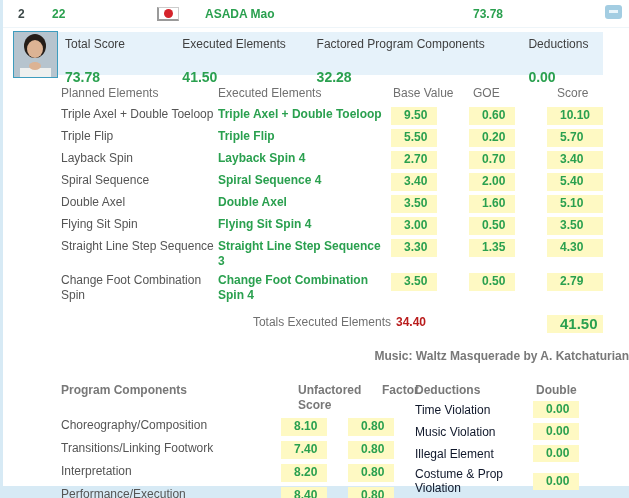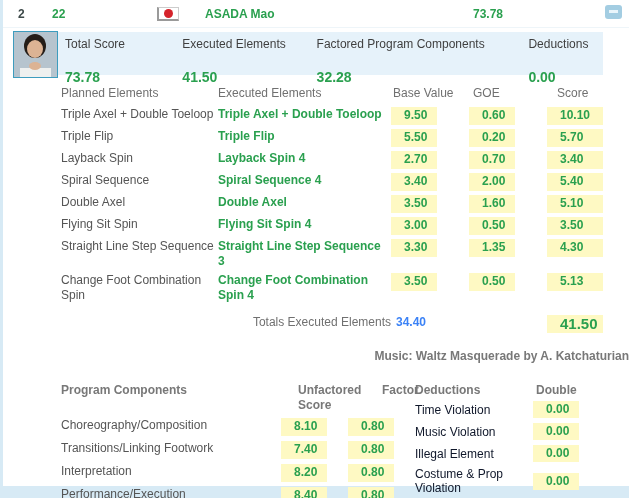--- a/index.html
+++ b/index.html
@@ -77,21 +77,21 @@
   .ehead .h-score{ padding-left:10px; }
   .planned  { color:#555; }
   .executed { color:#2aa04f; font-weight:bold; padding-right:6px; }
   .pill {
     display:inline-block; background:#fef9c3; color:#2aa04f; font-weight:bold;
     padding:1px 5px 2px 13px; min-width:46px;
   }
   .cell-score .pill { min-width:56px; }
   .totals-row { margin-top:12px; }
   .totals-label { color:#707070;text-align:right; }
-  .totals-base { color:#3b82f6; font-weight:bold; padding-left:5px; }
+  .totals-base { color:#b91c1c; font-weight:bold; padding-left:5px; }
   .big { font-size:15px; }
 
   
   .music { padding-left:58px; margin-top:16px; color:#787878; font-weight:bold;text-align:right; }
 
   
   .bottom { display:flex; margin-top:20px; }
   .components { padding-left:58px; width:412px; }
   .crow {
     display:grid; grid-template-columns:220px 67px 60px;
@@ -212,21 +212,21 @@
       <span class="executed">Straight Line Step Sequence 3</span>
       <span class="cell-base"><span class="pill">3.30</span></span>
       <span class="cell-goe"><span class="pill">1.35</span></span>
       <span class="cell-score"><span class="pill">4.30</span></span>
     </div>
     <div class="erow">
       <span class="planned">Change Foot Combination Spin</span>
       <span class="executed">Change Foot Combination Spin 4</span>
       <span class="cell-base"><span class="pill">3.50</span></span>
       <span class="cell-goe"><span class="pill">0.50</span></span>
-      <span class="cell-score"><span class="pill">5.13</span></span>
+      <span class="cell-score"><span class="pill">2.79</span></span>
     </div>
 
     <div class="erow totals-row">
       <span></span>
       <span class="totals-label">Totals Executed Elements</span>
       <span class="totals-base">34.40</span>
       <span></span>
       <span class="cell-score"><span class="pill big">41.50</span></span>
     </div>
   </div>

